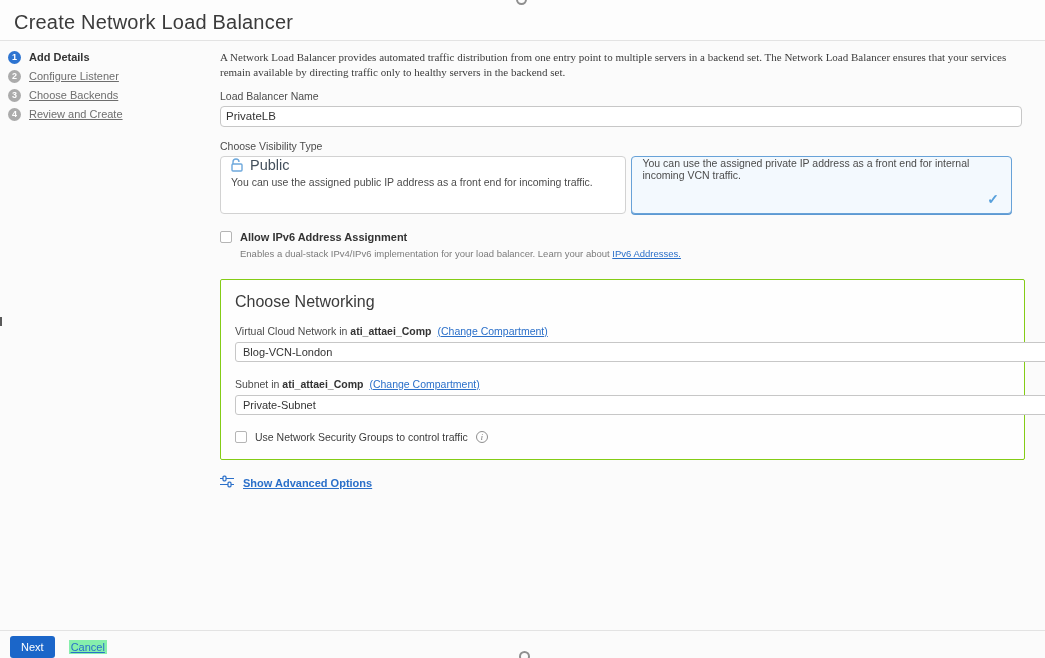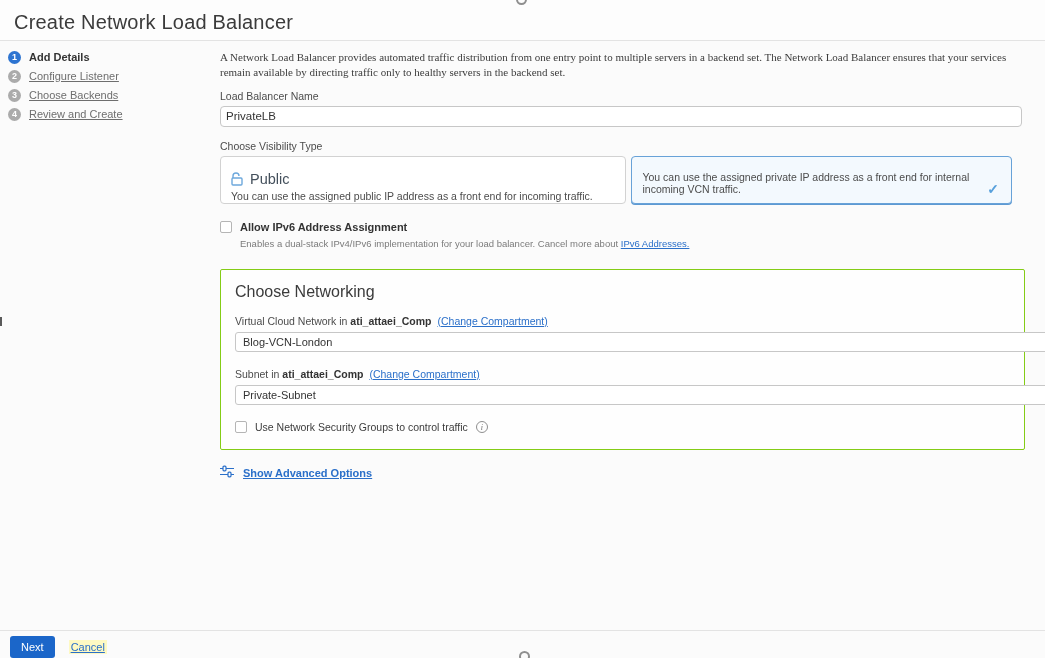--- a/index.html
+++ b/index.html
@@ -27,21 +27,21 @@
   .main { position:absolute; left:220px; top:50px; width:812px; }
   .intro { font-size:11px; line-height:1.4; color:#3c3c3c; width:812px; margin-bottom:9px;font-family:Liberation Serif, serif; }
 
   .field-label { font-size:10.5px; color:#4c4c4c; margin-bottom:4px; }
   .text-input { width:802px; height:21px; border:1px solid #c7c7c7; border-radius:4px; background:#fff; font-size:11.5px; color:#333; padding:0 5px; font-family:"Liberation Sans", sans-serif; }
 
   .section-gap { height:13px; }
 
   
   .cards { display:flex; gap:5px; width:792px; }
-  .card { border:1px solid #d2d2d2; border-radius:4px; background:#fff; padding:14px 10px 8px 10px; height:48px; position:relative; cursor:pointer; }
+  .card { border:1px solid #d2d2d2; border-radius:4px; background:#fff; padding:0 10px 8px 10px; height:58px; position:relative; cursor:pointer; }
   .card-public { width:407px; }
   .card-private { width:381px; background:#f3f9fe; border:1px solid #68a2d8; box-shadow:0 1px 0 #5d99d2; }
   .card-title-row { display:flex; align-items:center; gap:7px; margin-bottom:3px; }
   .card-title { font-size:14.5px; color:#44505c; }
   .card-desc { font-size:10.5px; color:#4c4c4c; }
   .lock-icon { width:12px; height:14px; position:relative; flex:none; }
   .card-check { position:absolute; right:12px; bottom:6px; color:#57a0dc; font-size:14px; font-weight:700; }
 
   
   .checkbox-row { display:flex; align-items:center; gap:8px; }
@@ -64,21 +64,21 @@
   .info-icon { width:12px; height:12px; border:1px solid #8f8f8f; border-radius:50%; color:#6e6e6e; font-size:8px; line-height:11px; text-align:center; font-style:italic; font-family:"Liberation Serif", serif; cursor:pointer; }
 
   
   .advanced-row { display:flex; align-items:center; gap:9px; margin-top:14px; }
   .advanced-link { font-size:11px; font-weight:600; }
 
   
   .footer-divider { position:absolute; left:0; top:630px; width:1045px; border-top:1px solid #e3e3e3; }
   .footer { position:absolute; left:10px; top:636px; display:flex; align-items:center; gap:14px; }
   .next-button { background:#1b66c9; color:#fff; border:none; border-radius:3px; font-size:11px; font-family:"Liberation Sans", sans-serif; padding:5px 11px; cursor:pointer; font-weight:400; }
-  .cancel-link { font-size:11px; color:#2a6fc9; text-decoration:underline; cursor:pointer; background:#fef9c3; padding:1px 2px; }
+  .cancel-link { font-size:11px; color:#2a6fc9; text-decoration:underline; cursor:pointer; background:#86efac; padding:1px 2px; }
 </style>
 </head>
 <body>
 
 <div class="header">
   <div class="page-title">Create Network Load Balancer</div>
 </div>
 <div class="artifact-circle artifact-top"></div>
 
 <div class="steps">
@@ -132,21 +132,21 @@
 
   </div>
 
   <div class="section-gap"></div><div style="height:4px"></div>
 
   <div class="checkbox-row">
     <span class="checkbox"></span>
     <span class="cb-label">Allow IPv6 Address Assignment</span>
   </div>
   <div class="help-text">
-    <span>Enables a dual-stack IPv4/IPv6 implementation for your load balancer. Cancel more about </span><a>IPv6 Addresses.</a>
+    <span>Enables a dual-stack IPv4/IPv6 implementation for your load balancer. Learn your about </span><a>IPv6 Addresses.</a>
   </div>
 
   <div style="height:20px"></div>
 
   
   <div class="net-box">
     <div class="net-heading">Choose Networking</div>
 
     <div class="select-label">
       <span>Virtual Cloud Network in </span><b>ati_attaei_Comp</b><a class="link">(Change Compartment)</a>

